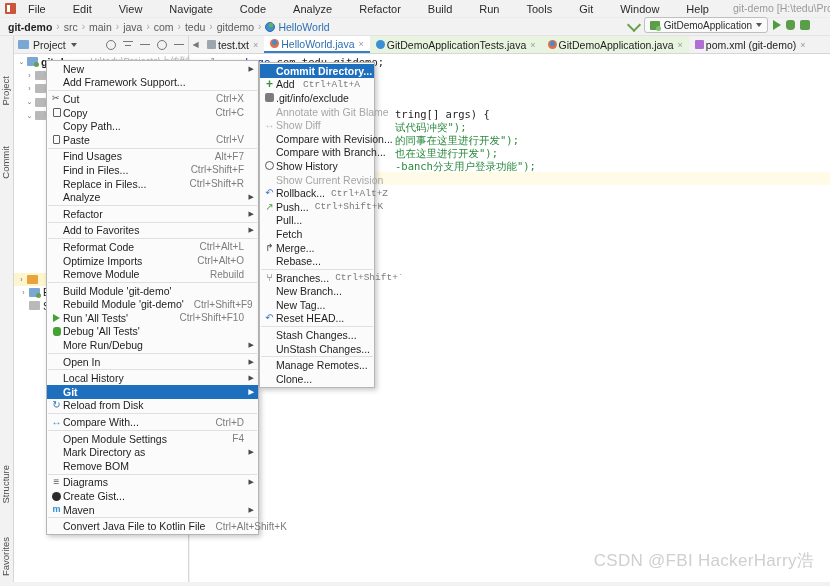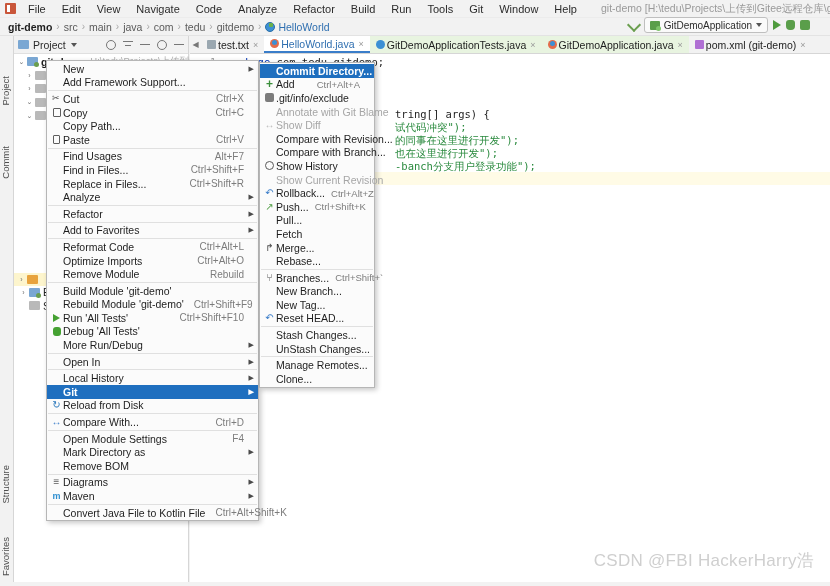--- a/index.html
+++ b/index.html
@@ -23,21 +23,21 @@
     border-bottom: 1px solid #ececec;
   }
   .app-logo {
     width: 11px; height: 11px; margin: 0 6px 0 5px;
     background: #c9563a; border-radius: 1px; position: relative; flex: none;
   }
   .app-logo::after {
     content: ""; position: absolute; left: 2px; top: 2px;
     width: 3px; height: 7px; background: #fff;
   }
-  .menubar { display: flex; align-items: center; gap: 4px; }
+  .menubar { display: flex; align-items: center; gap: 15px; }
   .menubar .mi {
     padding: 1px 6px; font-size: 11px; color: #2b2b2b; line-height: 14px;
     white-space: nowrap;
   }
   .win-title {
     margin-left: 18px; color: #9a9a9a; font-size: 10.5px; white-space: nowrap;
   }
 
   
   .breadcrumb {
@@ -205,21 +205,21 @@
   .g-showdiff { color:#b9b9b9; font-size:10px; line-height:10px; }
 
   
   .submenu {
     position: absolute; left: 259px; top: 62px; width: 116px;
     background: #fbfbfb; border: 1px solid #b6b6b6;
     box-shadow: 2px 2px 5px rgba(0,0,0,.22);
     padding: 1px 0; z-index: 50;
   }
   .submenu .cmi { height: 13.6px; font-size: 10.5px; }
-  .submenu .cmi-key { font-size: 9.5px; padding-left: 6px; }
+  .submenu .cmi-key { font-size: 9.5px; padding-left: 6px; font-family: Liberation Mono, monospace; }
 
   
   .watermark {
     position: absolute; right: 16px; bottom: 14px;
     font-size: 17px; color: #cfcfcf; letter-spacing: .3px;
     user-select: none;
   }
   
   .statusbar {
     position: absolute; left: 0; bottom: 0; width: 830px; height: 4px; background: #f2f2f2;
@@ -624,20 +624,27 @@
       <div class="cmsep"></div>
       <div class="cmi">
         <span class="cmi-ico">
           <span class="g g-diagram">≡</span>
         </span>
         <span class="cmi-text">Diagrams</span>
         <span class="cmi-arrow">▶</span>
       </div>
       <div class="cmi">
         <span class="cmi-ico">
+          <span class="g g-gist"></span>
+        </span>
+        <span class="cmi-text">Create Gist...</span>
+        <span class="cmi-arrow"></span>
+      </div>
+      <div class="cmi">
+        <span class="cmi-ico">
           <span class="g g-maven">m</span>
         </span>
         <span class="cmi-text">Maven</span>
         <span class="cmi-arrow">▶</span>
       </div>
       <div class="cmsep"></div>
       <div class="cmi">
         <span class="cmi-ico">
           <span class="g"></span>
         </span>

